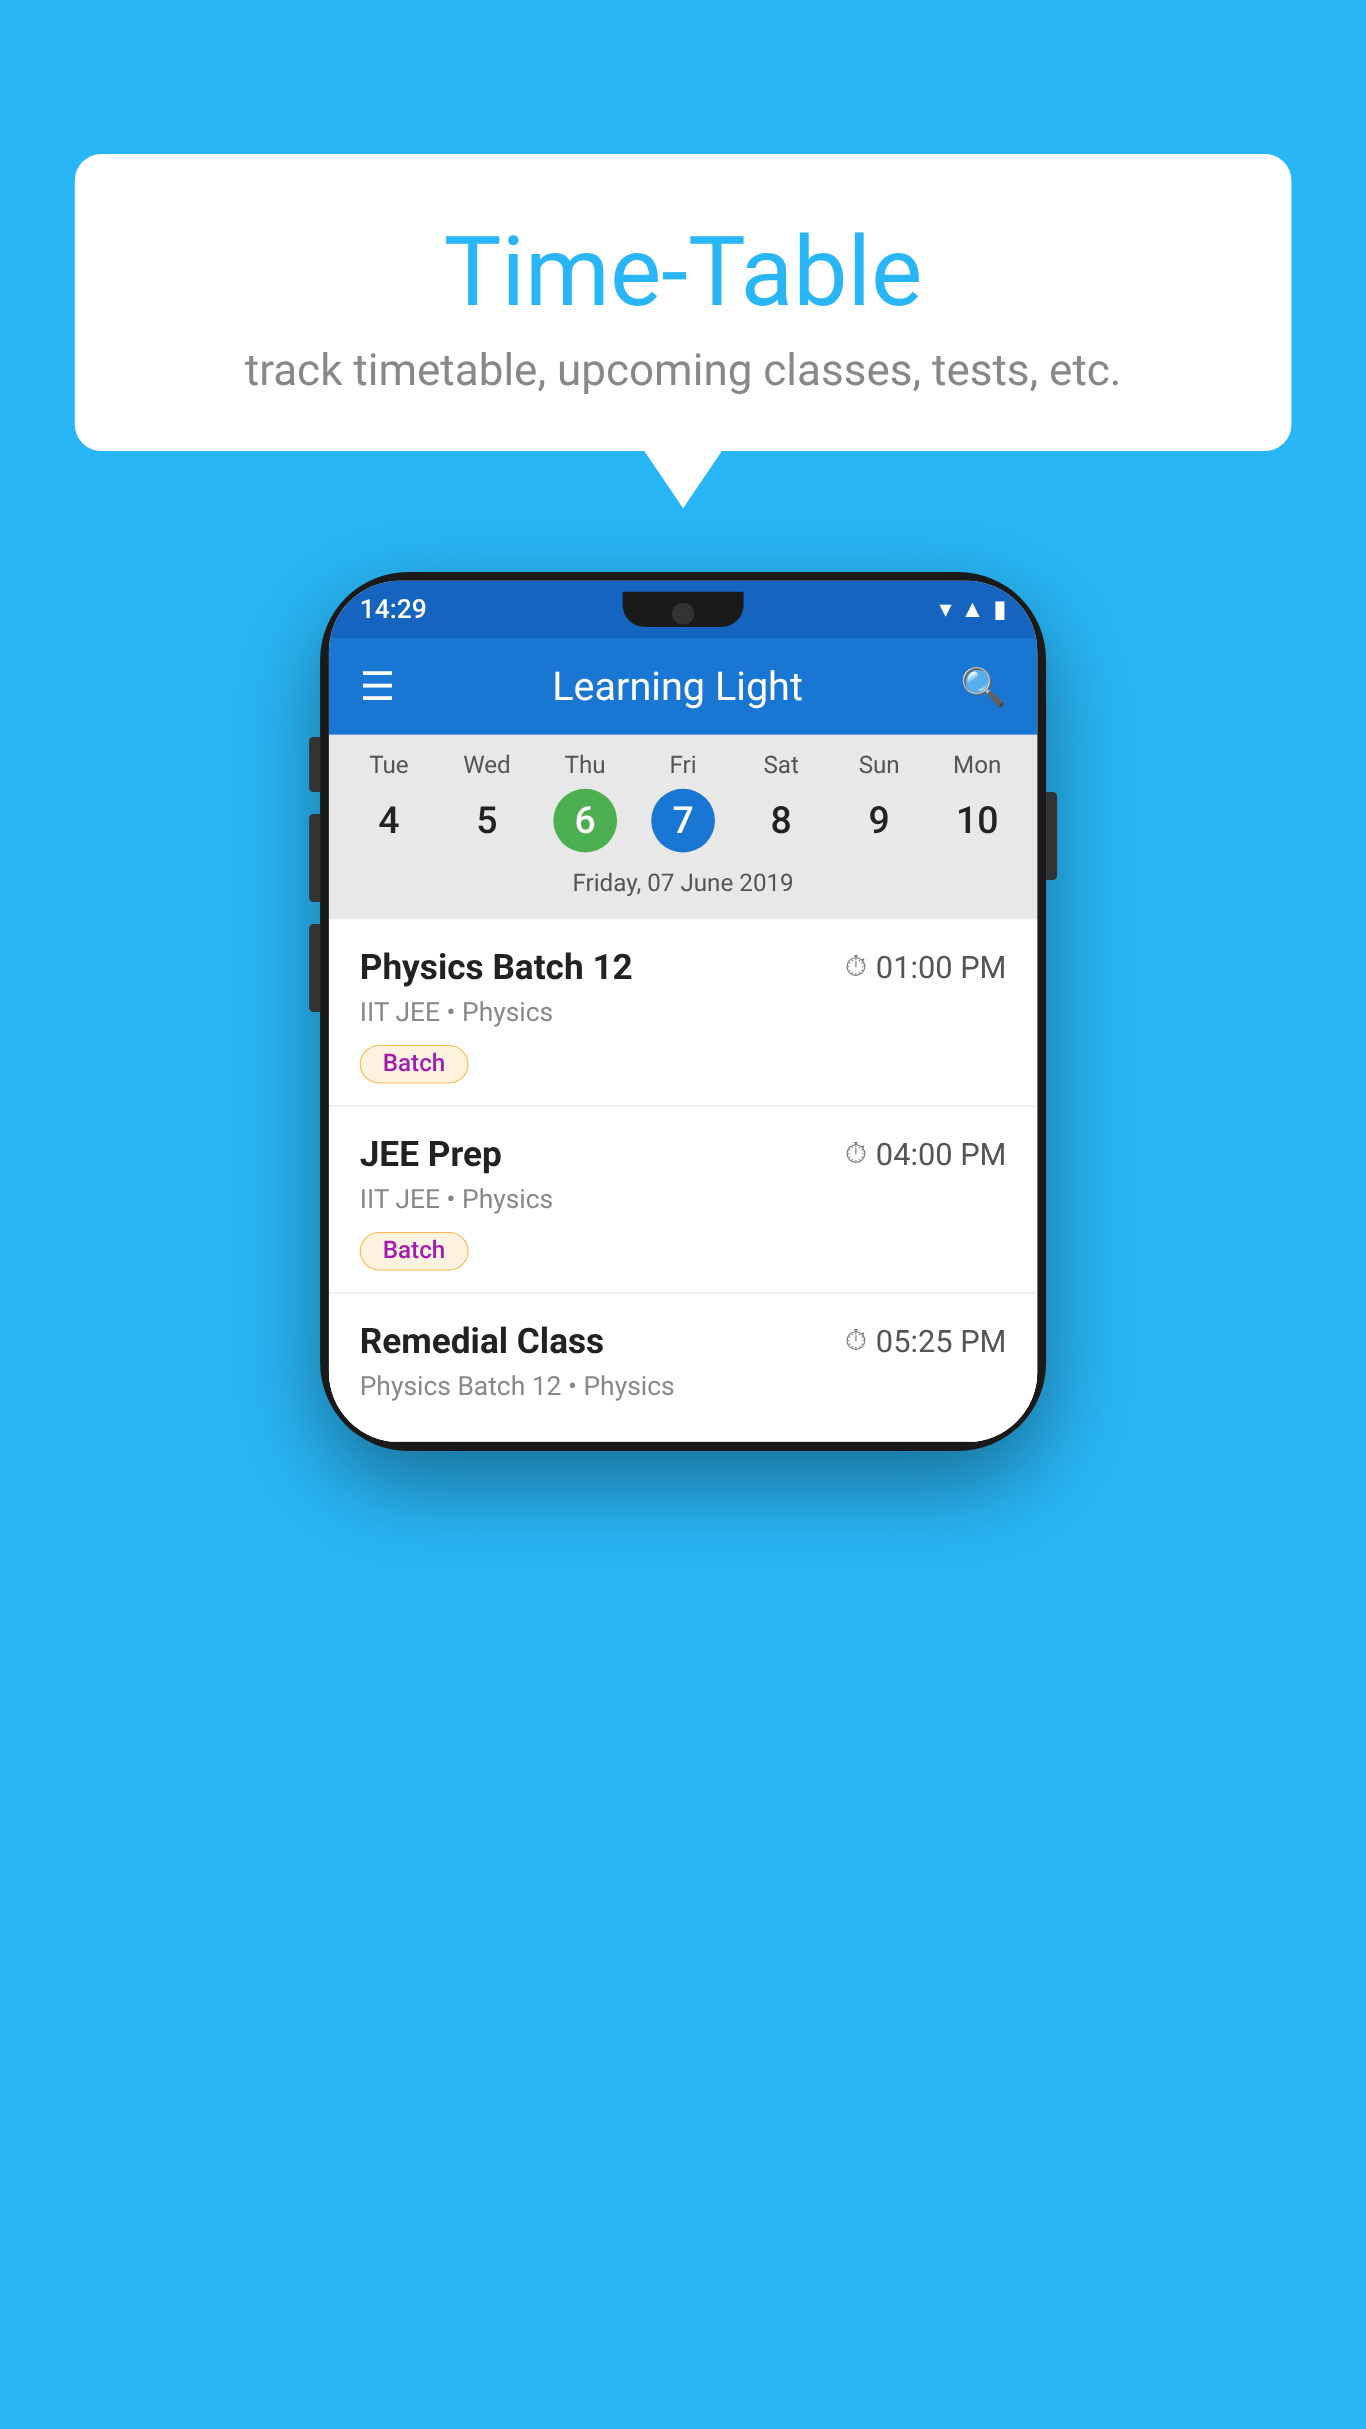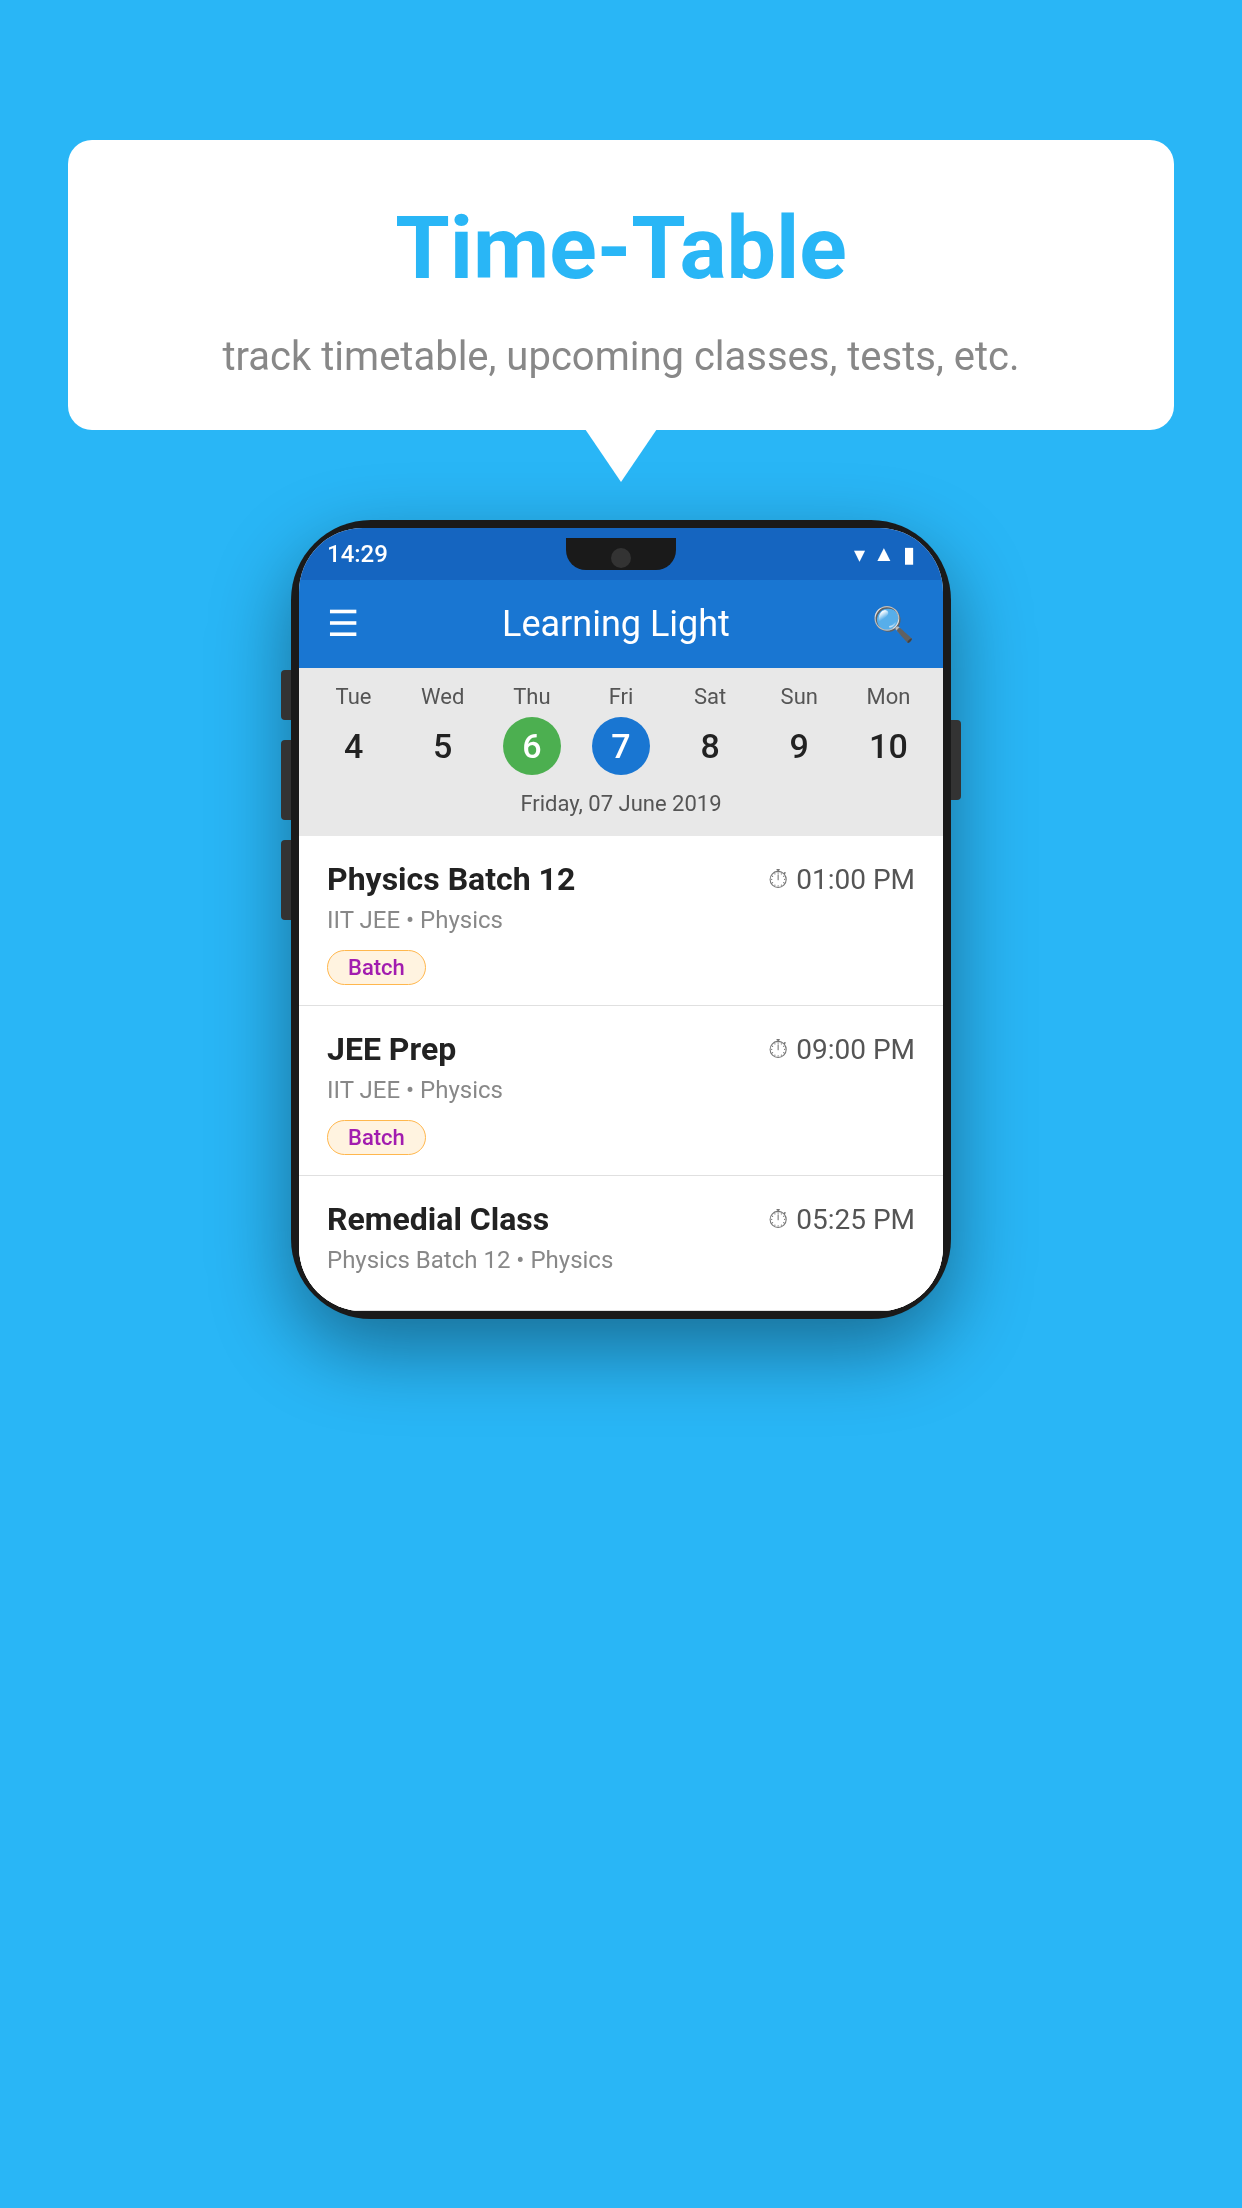--- a/index.html
+++ b/index.html
@@ -39,23 +39,23 @@
       width: 0;
       height: 0;
       border-left: 38px solid transparent;
       border-right: 38px solid transparent;
       border-top: 56px solid #fff;
     }
 
     .bubble-title {
       font-size: 88px;
       color: #29B6F6;
-      font-weight: 700;
+      font-weight: 400;
       line-height: 1.1;
-      margin-bottom: 36px;
+      margin-bottom: 16px;
     }
 
     .bubble-subtitle {
       font-size: 40px;
       color: #888;
       font-weight: 400;
     }
 
     
     .phone-container {
@@ -389,21 +389,21 @@
               <span class="schedule-name">Physics Batch 12</span>
               <span class="schedule-time">
                 <span class="clock-icon-small">⏱</span>
                 <span>01:00 PM</span>
               </span>
             </div><div class="schedule-meta">IIT JEE • Physics</div><span class="batch-tag">Batch</span></div>
           <div class="schedule-item"><div class="schedule-header">
               <span class="schedule-name">JEE Prep</span>
               <span class="schedule-time">
                 <span class="clock-icon-small">⏱</span>
-                <span>09:00 PM</span>
+                <span>04:00 PM</span>
               </span>
             </div><div class="schedule-meta">IIT JEE • Physics</div><span class="batch-tag">Batch</span></div>
           <div class="schedule-item">
             <div class="schedule-header">
               <span class="schedule-name">Remedial Class</span>
               <span class="schedule-time">
                 <span class="clock-icon-small">⏱</span>
                 <span>05:25 PM</span>
               </span>
             </div>

